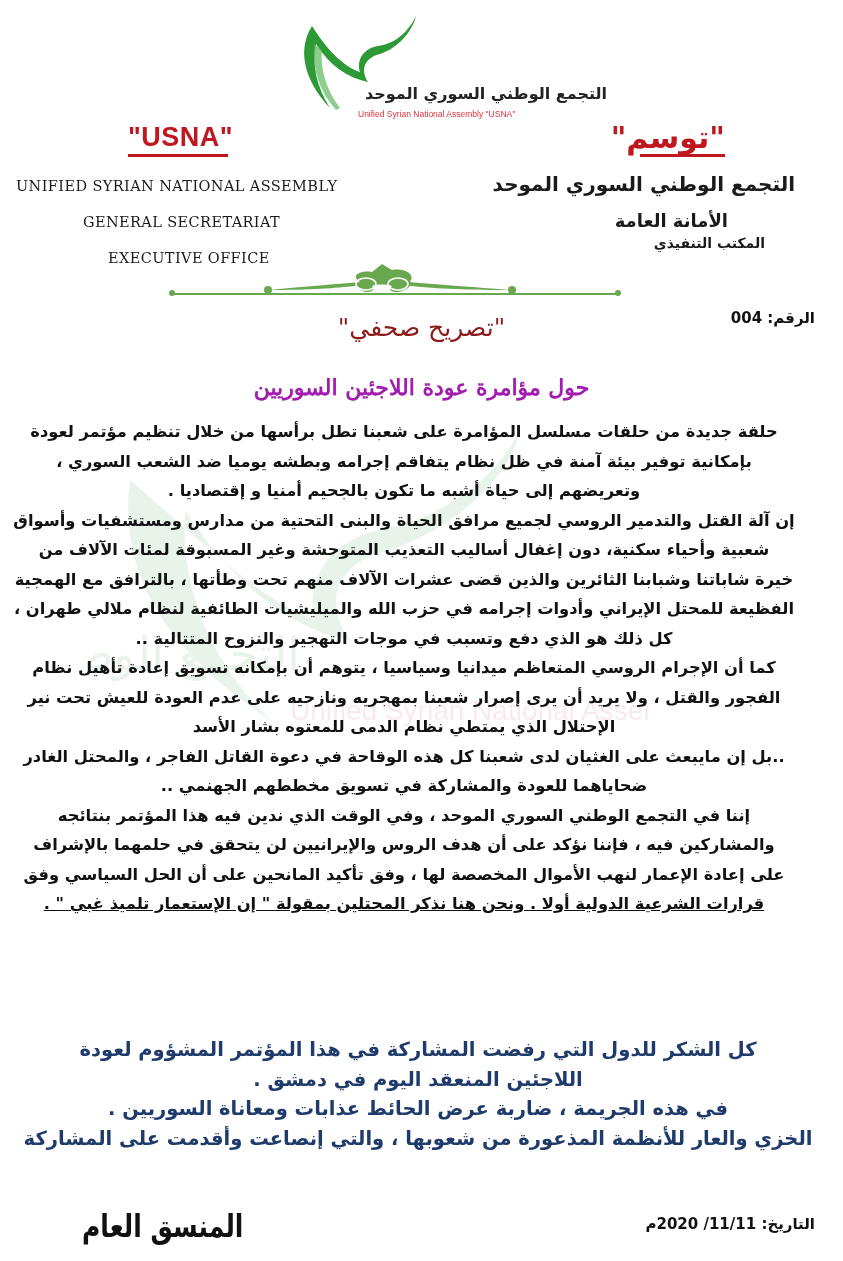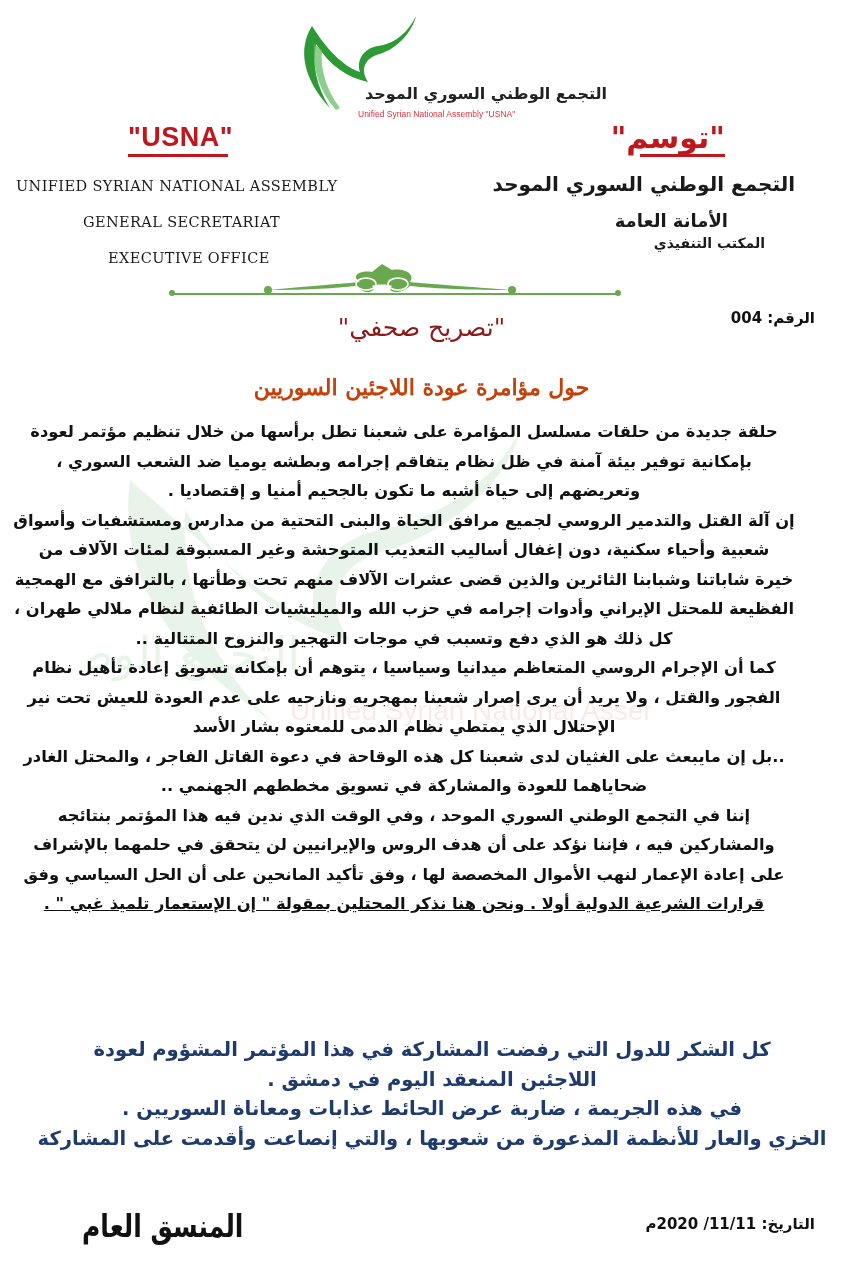--- a/index.html
+++ b/index.html
@@ -27,26 +27,26 @@
   .ar-line { font-weight: bold; color: #1a1a1a; direction: rtl; white-space: nowrap; }
   .ar1 { right: 48px; top: 172px; font-size: 20px; }
   .ar2 { right: 115px; top: 210px; font-size: 18px; }
   .ar3 { right: 78px; top: 235px; font-size: 14px; }
 
   .ornament { left: 160px; top: 262px; width: 470px; height: 40px; }
 
   .ref { right: 28px; top: 309px; font-weight: bold; font-size: 15px; direction: rtl; color: #111; }
 
   .title { left: 0; width: 843px; top: 313px; text-align: center; font-family: "DejaVu Serif", serif; font-size: 25px; color: #8b1a1a; direction: rtl; }
-  .subtitle { left: 0; width: 843px; top: 374px; text-align: center; font-family: "DejaVu Serif", serif; font-size: 22px; color: #c2410c; direction: rtl; font-weight: bold; }
+  .subtitle { left: 0; width: 843px; top: 374px; text-align: center; font-family: "DejaVu Serif", serif; font-size: 22px; color: #a21caf; direction: rtl; font-weight: bold; }
 
   .body-text { left: 4px; width: 800px; top: 417px; direction: rtl; text-align: center; font-size: 16.3px; line-height: 29.5px; font-weight: bold; color: #111; }
   .body-text .ln { display: block; white-space: nowrap; }
 
-  .closing { left: 32px; width: 800px; top: 1035px; direction: rtl; text-align: center; font-size: 19.5px; line-height: 29.5px; font-weight: bold; color: #1f3b6b; }
+  .closing { left: 18px; width: 800px; top: 1035px; direction: rtl; text-align: center; font-size: 19.5px; line-height: 29.5px; font-weight: bold; color: #1f3b6b; }
   .closing .ln { display: block; white-space: nowrap; }
 
   .date { right: 28px; top: 1215px; direction: rtl; font-weight: bold; font-size: 15px; color: #111; white-space: nowrap; }
   .signature { left: 82px; top: 1208px; direction: rtl; font-weight: bold; font-size: 25px; color: #111; letter-spacing: -0.5px; white-space: nowrap; font-family: "DejaVu Sans", sans-serif; transform: scaleY(1.25); transform-origin: top; }
 </style>
 </head>
 <body>
 
 <svg class="watermark" viewBox="0 0 560 400">
   <path d="M40 60 C 30 140, 60 220, 180 300 C 120 240, 90 170, 95 90 C 140 160, 200 210, 260 220 C 230 180, 250 140, 300 130 C 360 110, 420 60, 430 10 C 400 70, 340 100, 290 110 C 240 120, 215 160, 225 200 C 170 180, 110 120, 40 60 Z" fill="#2e9a35"></path>

